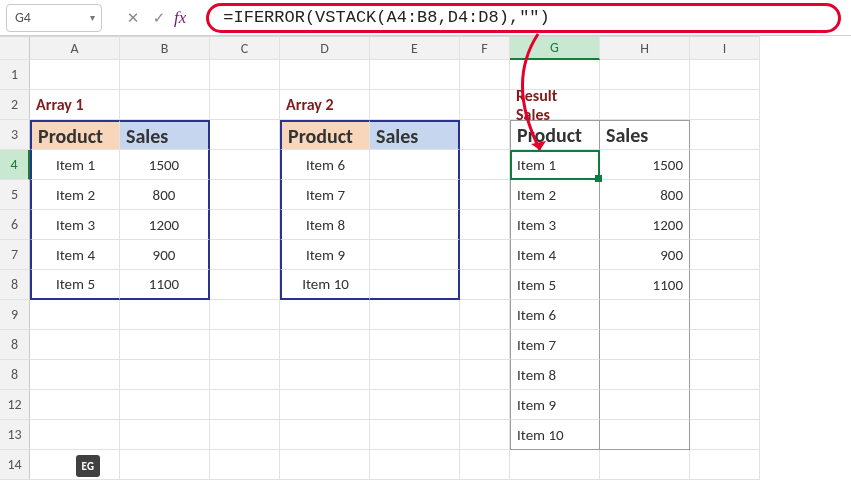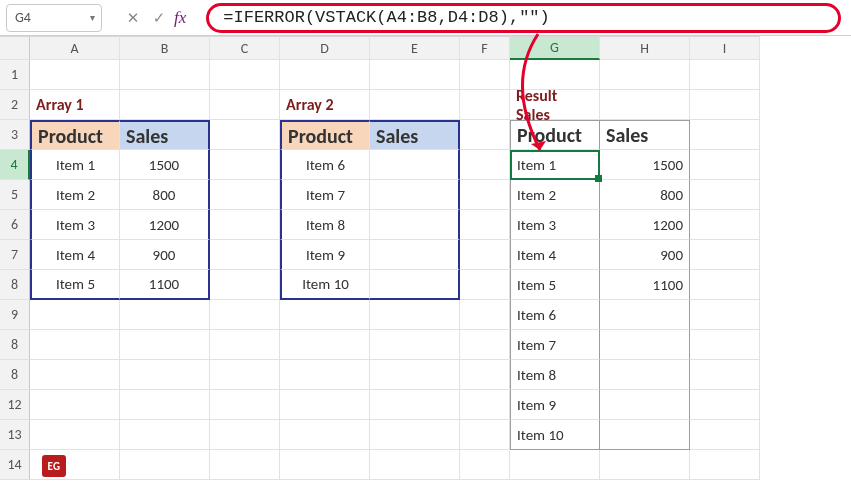--- a/index.html
+++ b/index.html
@@ -186,28 +186,29 @@
     align-items: center;
     gap: 8px;
     color: #c9c9c9;
     font-size: 20px;
     font-weight: 600;
     letter-spacing: .3px;
   }
   .wm-badge {
     width: 24px;
     height: 22px;
-    background: #b91c1c;
+    background: #404040;
     color: #fff;
     border-radius: 3px;
     display: flex;
     align-items: center;
     justify-content: center;
     font-size: 11px;
     font-weight: 700;
+    margin-left: 34px;
   }
 
 </style>
 </head>
 <body>
 
 <div class="topbar">
   <div class="namebox">
     <span>G4</span>
     <span class="chev">▾</span>

